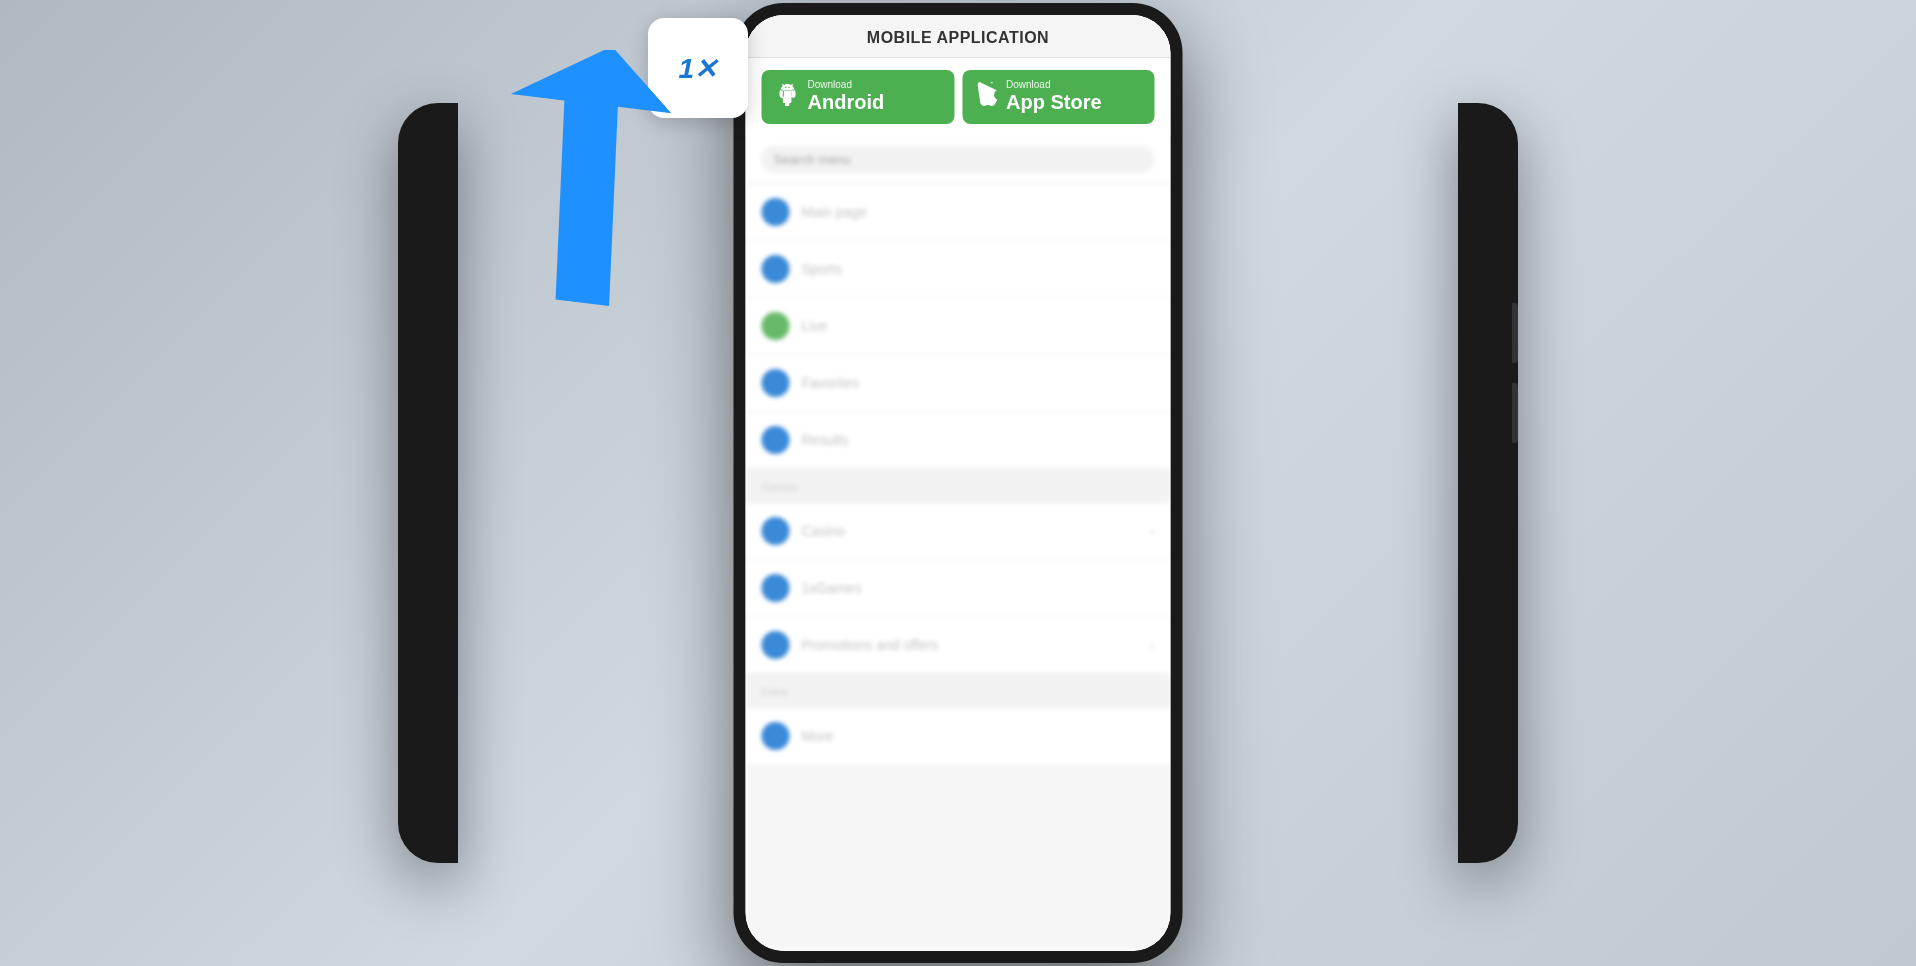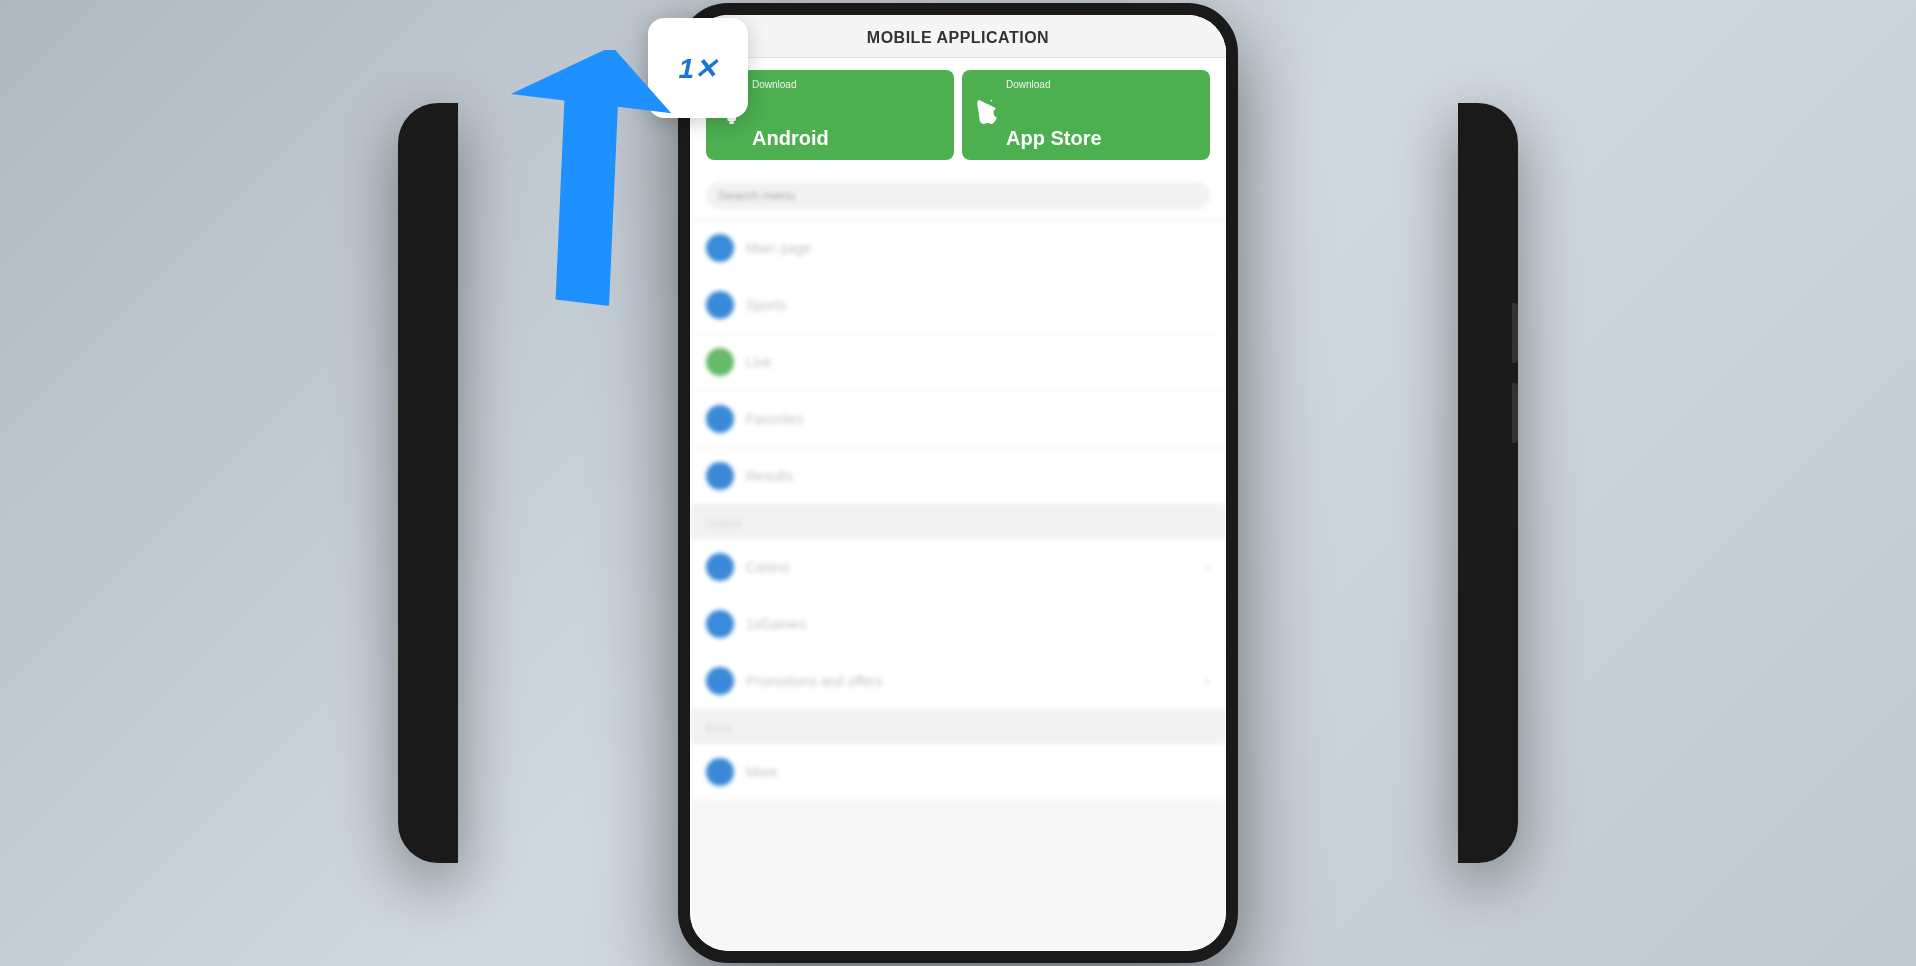--- a/index.html
+++ b/index.html
@@ -25,21 +25,21 @@
       align-items: center;
       justify-content: center;
     }
 
     
     .phone-frame {
       position: absolute;
       left: 50%;
       top: 50%;
       transform: translate(-50%, -50%);
-      width: 560px;
+      width: 449px;
       height: 960px;
       background: #1a1a1a;
       border-radius: 50px;
       box-shadow: 0 30px 80px rgba(0,0,0,0.5);
       overflow: hidden;
       display: flex;
       flex-direction: column;
     }
 
     .phone-inner {
@@ -109,21 +109,20 @@
 
     .download-btn .btn-icon {
       font-size: 22px;
       flex-shrink: 0;
     }
 
     .download-btn .btn-text {
       display: flex;
       flex-direction: column;
       align-items: flex-start;
-      gap: 36px;
     }
 
     .download-btn .btn-small {
       font-size: 10px;
       opacity: 0.9;
       line-height: 1;
     }
 
     .download-btn .btn-large {
       font-size: 20px;

